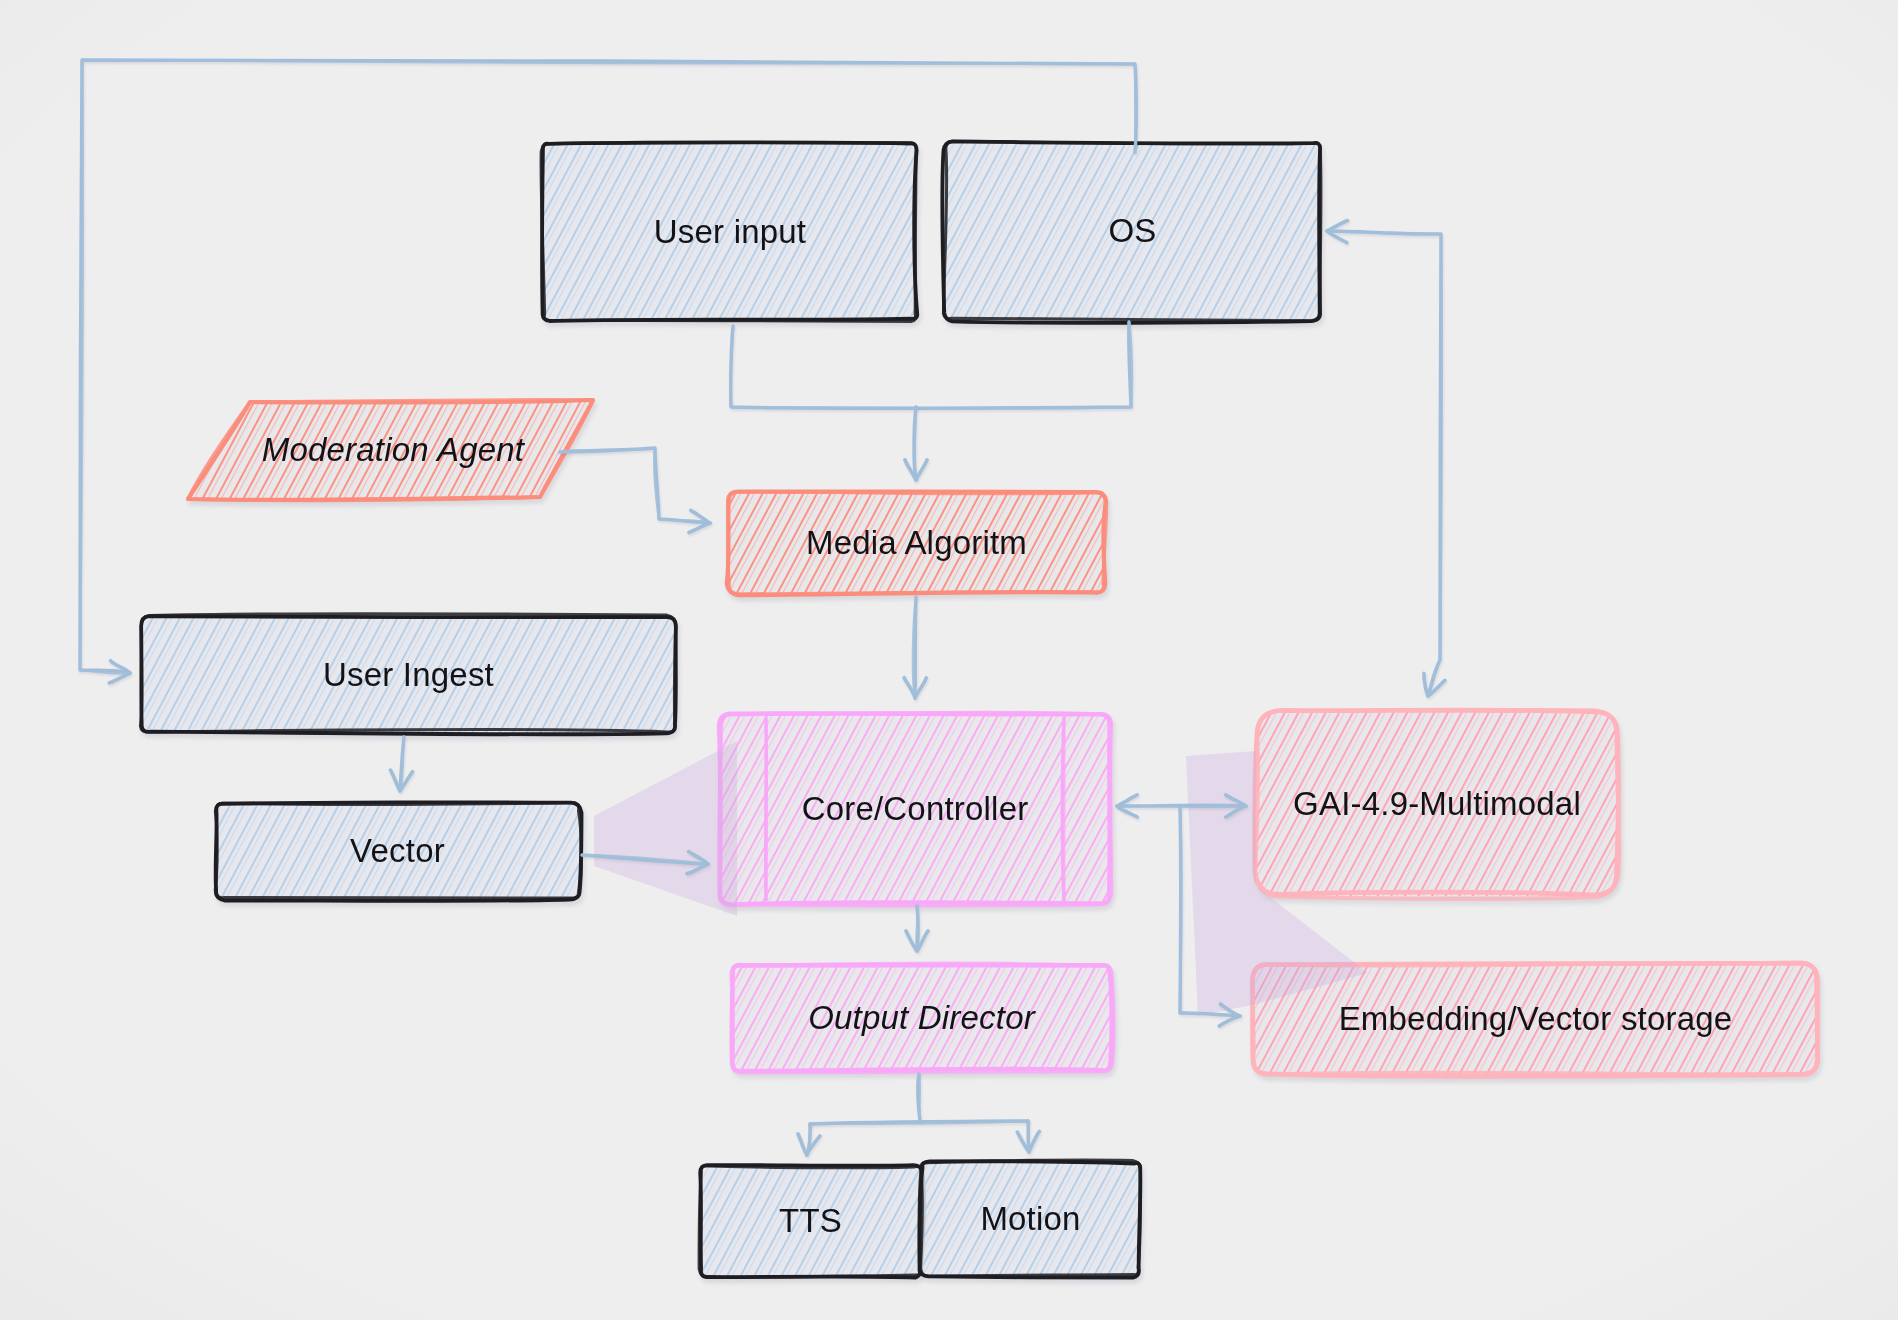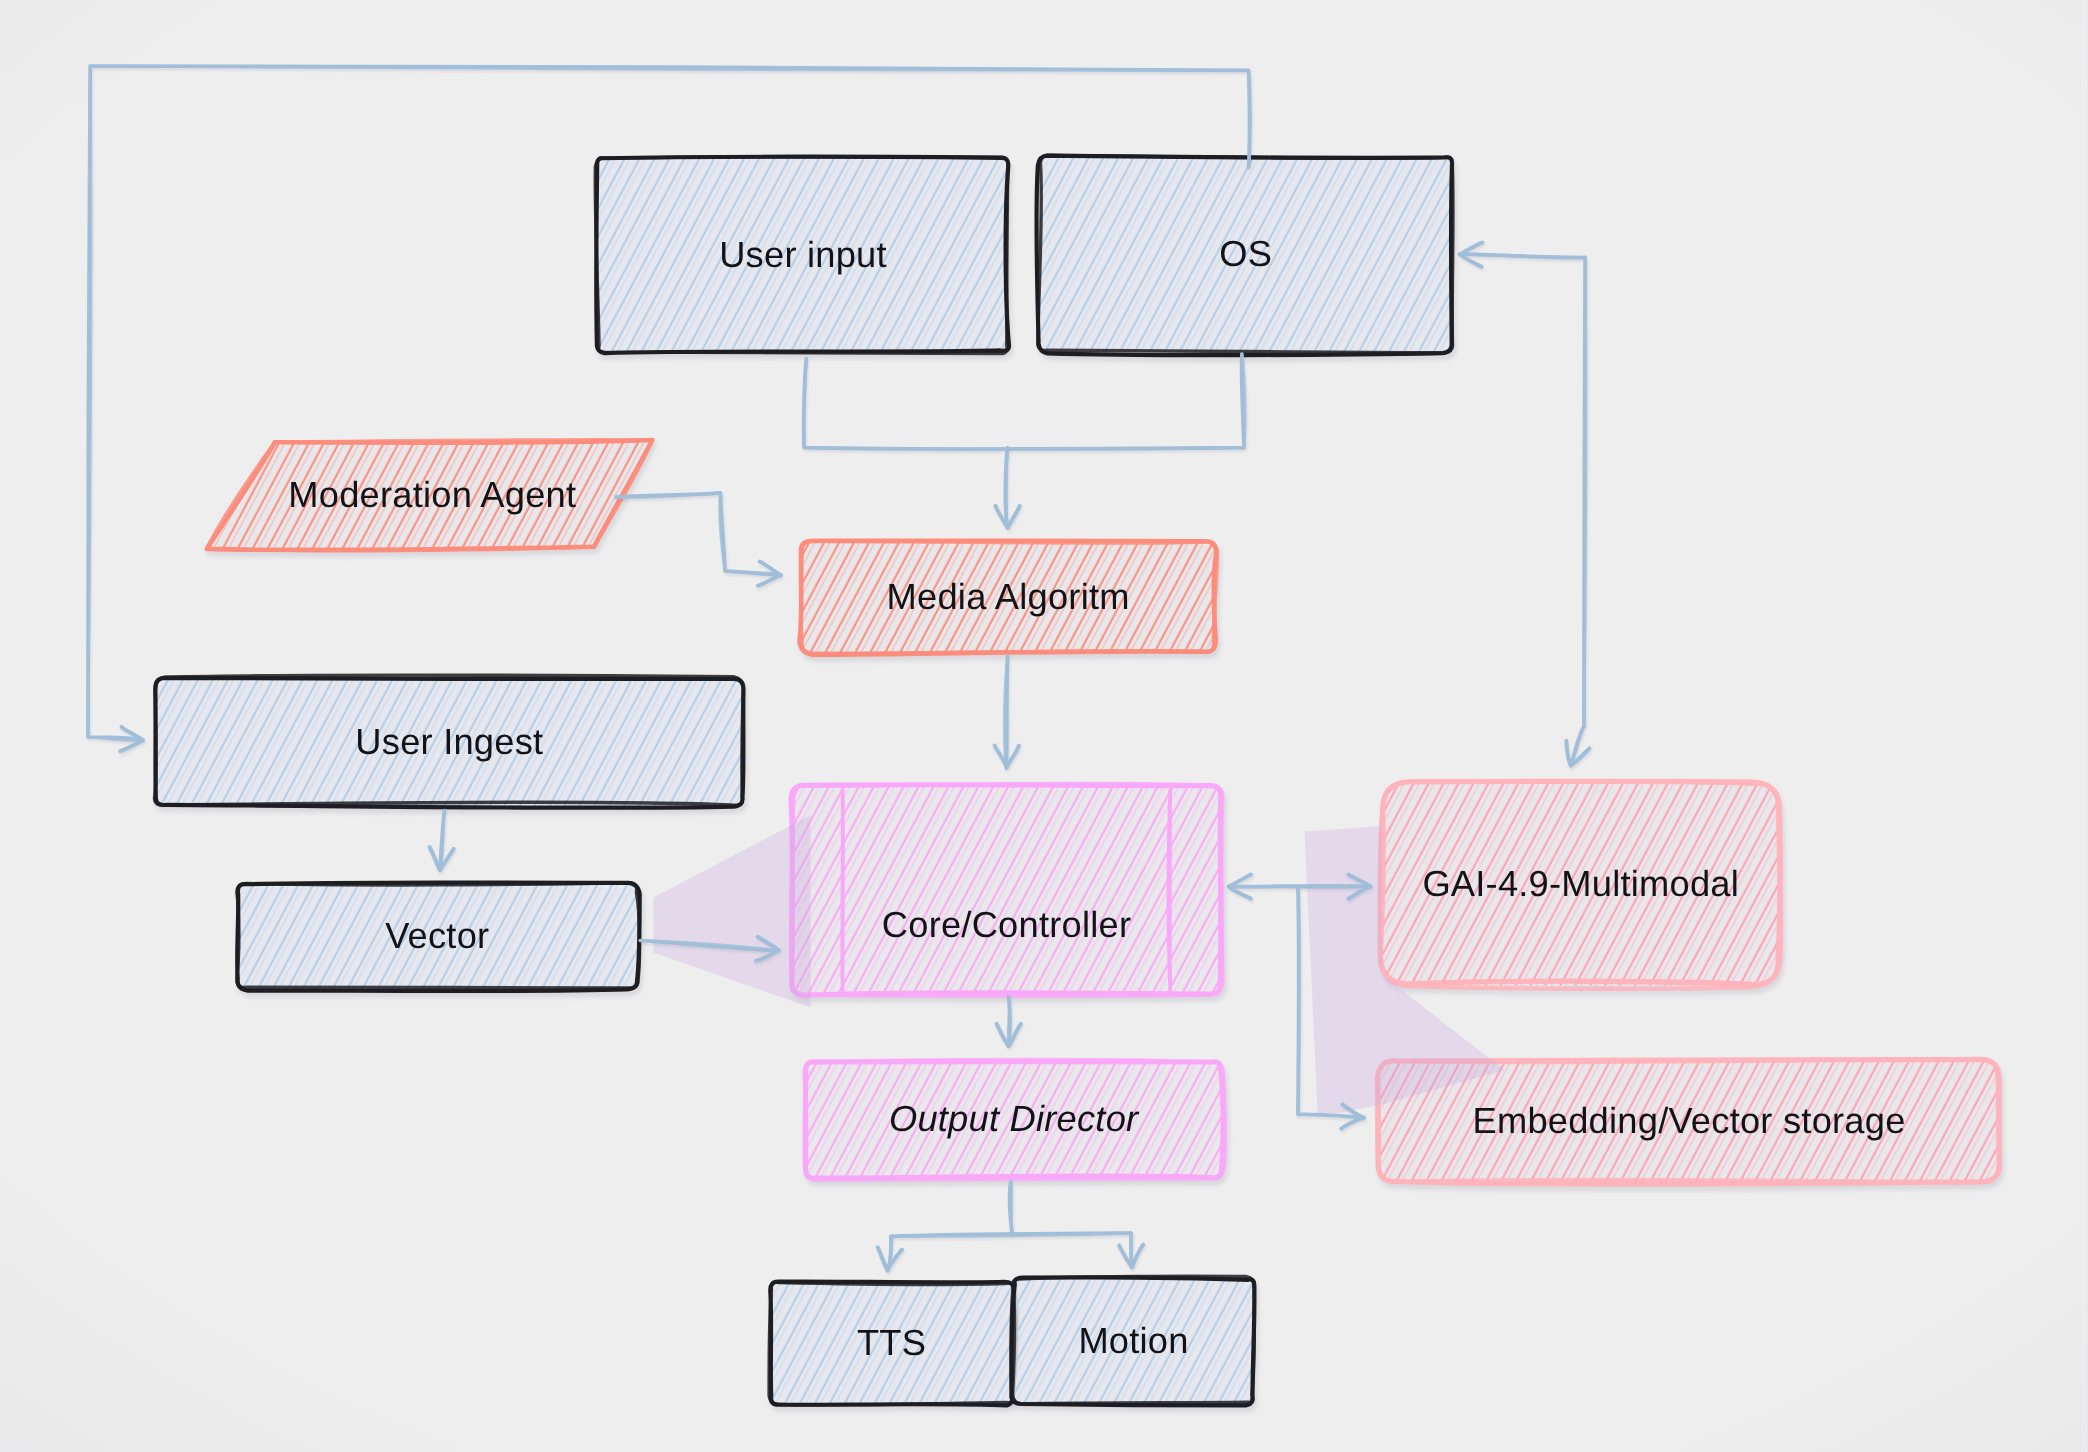--- a/index.html
+++ b/index.html
@@ -191,24 +191,24 @@
           <path d="M1327 231C1357.1772755248735 230.7516918977461 1411.2596951204616 235.23749036525555 1441 234C1440.135681126671 343.4780514101774 1440.3177825959717 555.6767331024907 1440 660C1435.0626528559908 669.7353924465359 1430.5781512447359 689.0639762205996 1428 696" stroke-width="3.4" fill="none" stroke="#a1bed9" stroke-linecap="round" stroke-linejoin="round"></path>
           <path d="M1327 231C1357.221892227045 232.74704475425173 1411.6304981225157 232.7348963588382 1441 234C1442.6032378948103 343.87562744648903 1441.3193646978862 555.3913520689007 1440 660C1434.2241559743634 667.114423115228 1430.5654399672276 685.4485167359958 1428 696" stroke-width="2.5" opacity="0.85" fill="none" stroke="#a1bed9" stroke-linecap="round" stroke-linejoin="round"></path>
           <path d="M1423.9219383539128 673.3644215180899C1423.8644620248479 680.3851886857361 1425.9752484825121 691.6249762476768 1428 696C1433.7613111049527 692.1777756302384 1441.4801889839614 683.5074675812077 1444.8437964060158 680.3383742021243" stroke-width="3.6" fill="none" stroke="#a1bed9" stroke-linecap="round" stroke-linejoin="round"></path>
           <path d="M1347.4674916839047 220.50801333544058C1340.706019940092 223.022431584301 1330.1304474242631 229.86360000701288 1327 231C1330.814155351253 234.6540648603132 1340.4181111737557 239.1529409575534 1346.887335303369 242.55395579580346" stroke-width="3.6" fill="none" stroke="#a1bed9" stroke-linecap="round" stroke-linejoin="round"></path>
         </g>
       </g>
     </svg>
   <div id="labels">
       <div class="lbl" style="left: 730px; top: 231.5px;"><span>User input</span></div>
       <div class="lbl" style="left: 1132.5px; top: 231px;"><span>OS</span></div>
-      <div class="lbl" style="left: 393px; top: 450px;"><span>Moderation Agent</span></div>
+      <div class="lbl" style="left: 393px; top: 450px; font-style: italic;"><span>Moderation Agent</span></div>
       <div class="lbl" style="left: 916.5px; top: 543px;"><span>Media Algoritm</span></div>
       <div class="lbl" style="left: 408.5px; top: 675px;"><span>User Ingest</span></div>
       <div class="lbl" style="left: 397.5px; top: 851px;"><span>Vector</span></div>
-      <div class="lbl" style="left: 915px; top: 809px; margin-top: 32px;"><span>Core/Controller</span></div>
+      <div class="lbl" style="left: 915px; top: 809px;"><span>Core/Controller</span></div>
       <div class="lbl" style="left: 1437px; top: 803.5px;"><span>GAI-4.9-Multimodal</span></div>
       <div class="lbl" style="left: 921.5px; top: 1018px; font-style: italic;"><span>Output Director</span></div>
       <div class="lbl" style="left: 1535.5px; top: 1019px;"><span>Embedding/Vector storage</span></div>
       <div class="lbl" style="left: 810.5px; top: 1220.5px;"><span>TTS</span></div>
       <div class="lbl" style="left: 1030.5px; top: 1219px;"><span>Motion</span></div>
     </div>
 </div>
 
 </body></html>

